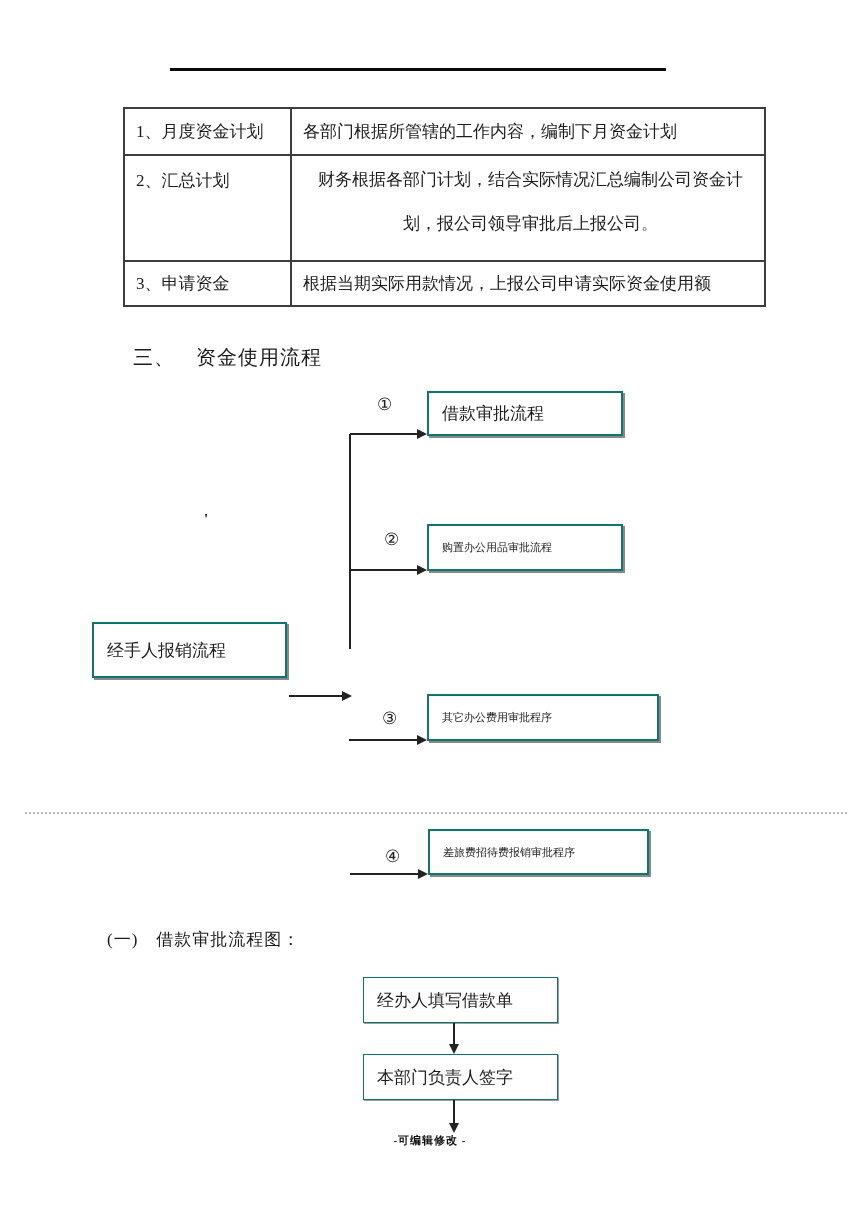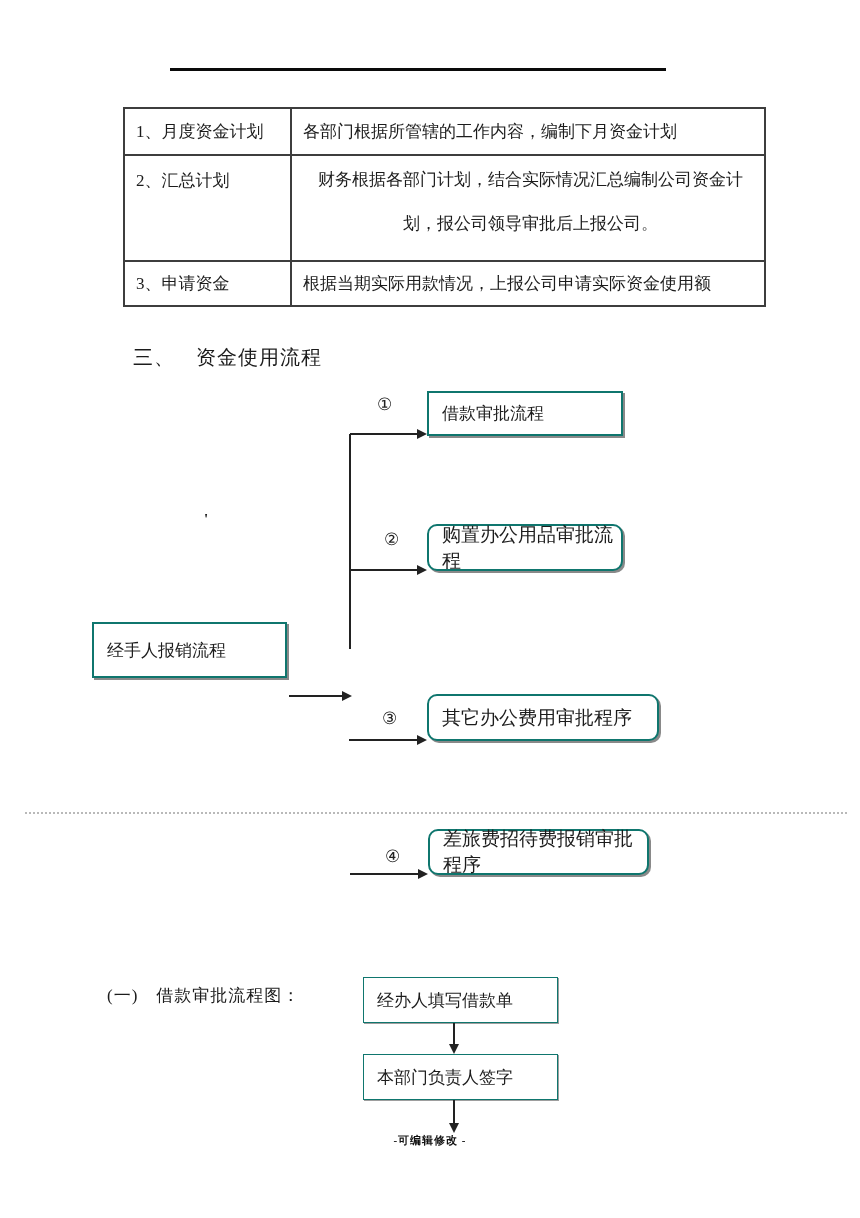--- a/index.html
+++ b/index.html
@@ -23,32 +23,32 @@
   }
   .doc-table .col-label{width:148px;}
   .doc-table .col-desc{width:455px;}
   .row-1{height:47px;}
   .row-2 td{height:91px;vertical-align:top;padding-top:13px;}
   .row-3{height:45px;}
   .desc-line{line-height:23px;}
   .row-2 .desc-line{line-height:22px;margin-bottom:22px;text-align:center;}
   
   .sec-heading{position:absolute;left:133px;top:344px;font-size:20px;letter-spacing:1px;}
-  .sub-heading{position:absolute;left:107px;top:984px;font-size:17px;letter-spacing:1px;}
+  .sub-heading{position:absolute;left:107px;top:928px;font-size:17px;letter-spacing:1px;}
   
   .fbox{
     position:absolute;
     border:2px solid #0f766e;
     box-shadow:2px 2px 0 rgba(40,40,40,0.55);
     background:#fff;
     display:flex;align-items:center;
     padding-left:13px;box-sizing:border-box;
   }
   .fbox.lg{font-size:17px;}
-  .fbox.sm{font-size:19px;border-radius:10px;}
+  .fbox.sm{font-size:11px;}
   .fbox.thin{border-width:1px;box-shadow:1px 1px 0 rgba(40,40,40,0.45);}
   .circled{position:absolute;font-size:17px;color:#222;}
   
   .vline{position:absolute;width:2px;background:#222;}
   .harrow{position:absolute;height:2px;background:#222;}
   .harrow::after{
     content:"";position:absolute;right:-9px;top:-4px;
     border-left:10px solid #222;border-top:5px solid transparent;border-bottom:5px solid transparent;
   }
   .varrow{position:absolute;width:2px;background:#222;}

